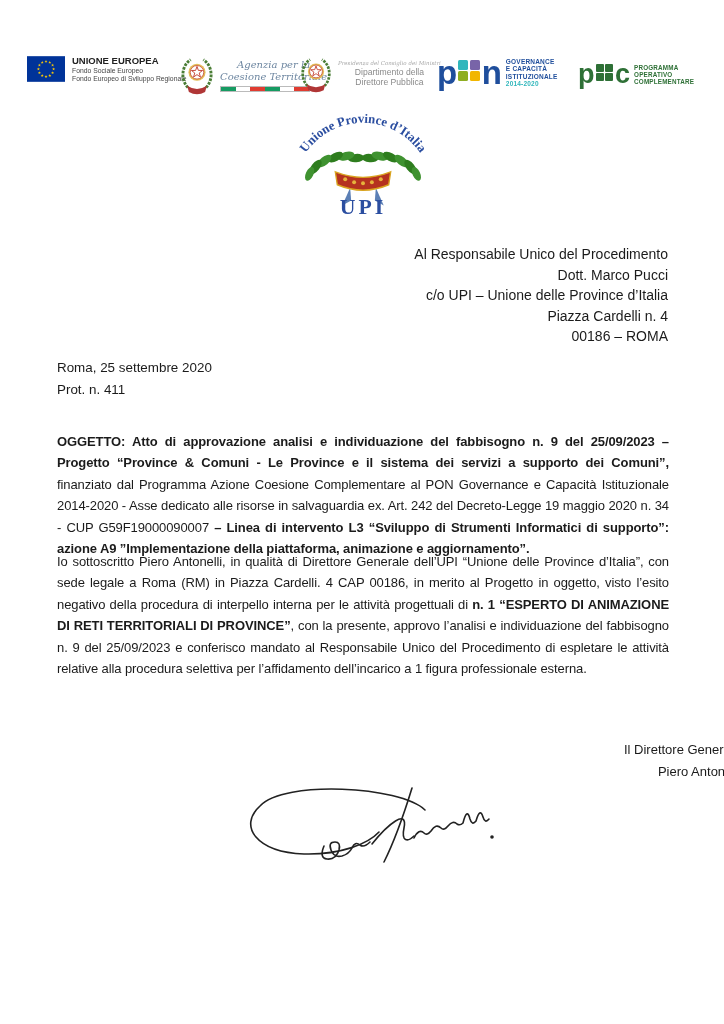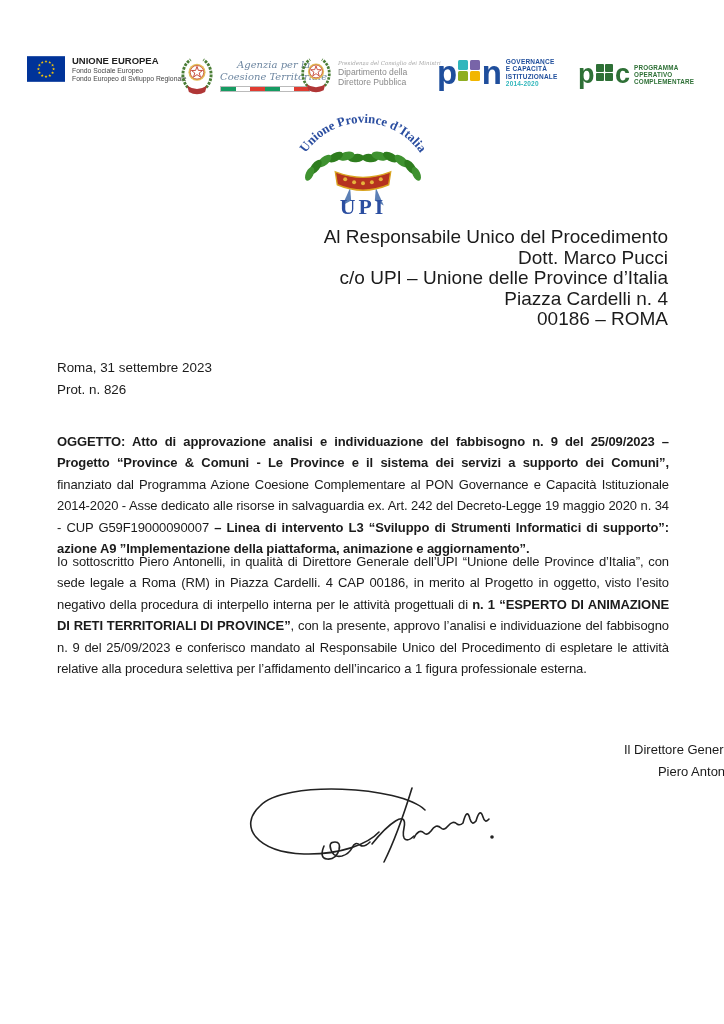--- a/index.html
+++ b/index.html
@@ -14,21 +14,21 @@
   .eu-sub{font-size:6.8px;color:#444;}
 
   .logo-agenzia{left:179px;top:55px;}
   .agenzia-text{margin-left:5px;}
   .script-line{font-family:"DejaVu Serif",serif;font-style:italic;font-size:10px;
                color:#6d86a0;line-height:1.2;text-align:center;}
   .tricolor{display:flex;width:88px;height:4px;margin-top:3px;border:0.5px solid #bbb;}
   .tricolor span{flex:1;}
   .tri-g{background:#169b62;}  .tri-w{background:#ffffff;}  .tri-r{background:#e03c31;}
 
-  .logo-dip{left:299px;top:55px;}
+  .logo-dip{left:299px;top:55px;text-align:center;}
   .dip-text{margin-left:5px;line-height:1.2;}
   .dip-script{font-family:"DejaVu Serif",serif;font-style:italic;font-size:5.5px;color:#a9a9a9;}
   .dip-line{font-size:8.6px;color:#8a8a8a;font-weight:500;}
 
   .logo-pon{left:437px;top:58px;}
   .pon-word{display:flex;align-items:center;}
   .pon-letter{font-size:33px;font-weight:800;color:#1f4e9c;line-height:0.72;letter-spacing:-1px;}
   .pon-grid{display:inline-grid;grid-template-columns:10px 10px;grid-template-rows:10px 10px;
             gap:1.5px;margin:0 2px;transform:translateY(-2px);}
   .pon-grid i{display:block;border-radius:1.5px;}
@@ -46,22 +46,22 @@
   .poc-text{margin-left:5px;line-height:1.12;}
   .poc-text div{font-size:6.3px;font-weight:bold;color:#2e7036;letter-spacing:0.2px;}
 
   
   .upi-logo{position:absolute;left:279px;top:110px;width:168px;height:108px;}
   .arc-text{font-family:"Liberation Serif",serif;font-weight:bold;font-size:13px;fill:#2b4ea0;}
   .upi-acro{font-family:"Liberation Serif",serif;font-weight:bold;font-size:22px;
             fill:#2b4ea0;letter-spacing:3px;}
 
   
-  .recipient{position:absolute;top:227px;right:56px;text-align:right;
-             font-size:19px;line-height:20.6px;}
+  .recipient{position:absolute;top:244px;right:56px;text-align:right;
+             font-size:14px;line-height:20.6px;}
   .meta{position:absolute;left:57px;top:357px;font-size:13.4px;line-height:22px;}
   .par{position:absolute;left:57px;width:612px;margin:0;font-size:13px;
        line-height:21.4px;text-align:justify;letter-spacing:-0.1px;}
   .subject-par{top:431px;}
   .body-par{top:551px;}
   .b{font-weight:bold;}
   .u{}
 
   .sig-block{position:absolute;top:739px;left:17px;width:724px;text-align:right;
              font-size:13px;line-height:22px;}
@@ -212,22 +212,22 @@
 
   <div class="recipient">
     <div>Al Responsabile Unico del Procedimento</div>
     <div>Dott. Marco Pucci</div>
     <div>c/o UPI – Unione delle Province d’Italia</div>
     <div>Piazza Cardelli n. 4</div>
     <div>00186 – ROMA</div>
   </div>
 
   <div class="meta">
-    <div>Roma, 31 settembre 2023</div>
-    <div>Prot. n. 826</div>
+    <div>Roma, 25 settembre 2020</div>
+    <div>Prot. n. 411</div>
   </div>
 
   <p class="par subject-par"><span class="b">OGGETTO: Atto di approvazione analisi e individuazione del fabbisogno n. 9 del 25/09/2023 – Progetto “Province &amp; Comuni - Le Province e il sistema dei servizi a supporto dei Comuni”,</span><span> finanziato dal Programma Azione Coesione Complementare al PON Governance e Capacità Istituzionale 2014-2020 - Asse dedicato alle risorse in salvaguardia ex. Art. 242 del Decreto-Legge 19 maggio 2020 n. 34 - </span><span class="u">CUP G59F19000090007</span><span> </span><span class="b">– Linea di intervento L3 “Sviluppo di Strumenti Informatici di supporto”: azione A9 ”Implementazione della piattaforma, animazione e aggiornamento”.</span></p>
 
   <p class="par body-par"><span>Io sottoscritto Piero Antonelli, in qualità di Direttore Generale dell’UPI “Unione delle Province d’Italia”, con sede legale a Roma (RM) in Piazza Cardelli. 4 CAP 00186, in merito al Progetto in oggetto, visto l’esito negativo della procedura di interpello interna per le attività progettuali di </span><span class="b">n. 1 “ESPERTO DI ANIMAZIONE DI RETI TERRITORIALI DI PROVINCE”</span><span>, con la presente, approvo l’analisi e individuazione del fabbisogno n. 9 del 25/09/2023 e conferisco mandato al Responsabile Unico del Procedimento di espletare le attività relative alla procedura selettiva per l’affidamento dell’incarico a 1 figura professionale esterna.</span></p>
 
   <div class="sig-block">
     <div>Il Direttore Generale</div>
     <div>Piero Antonelli</div>
   </div>

